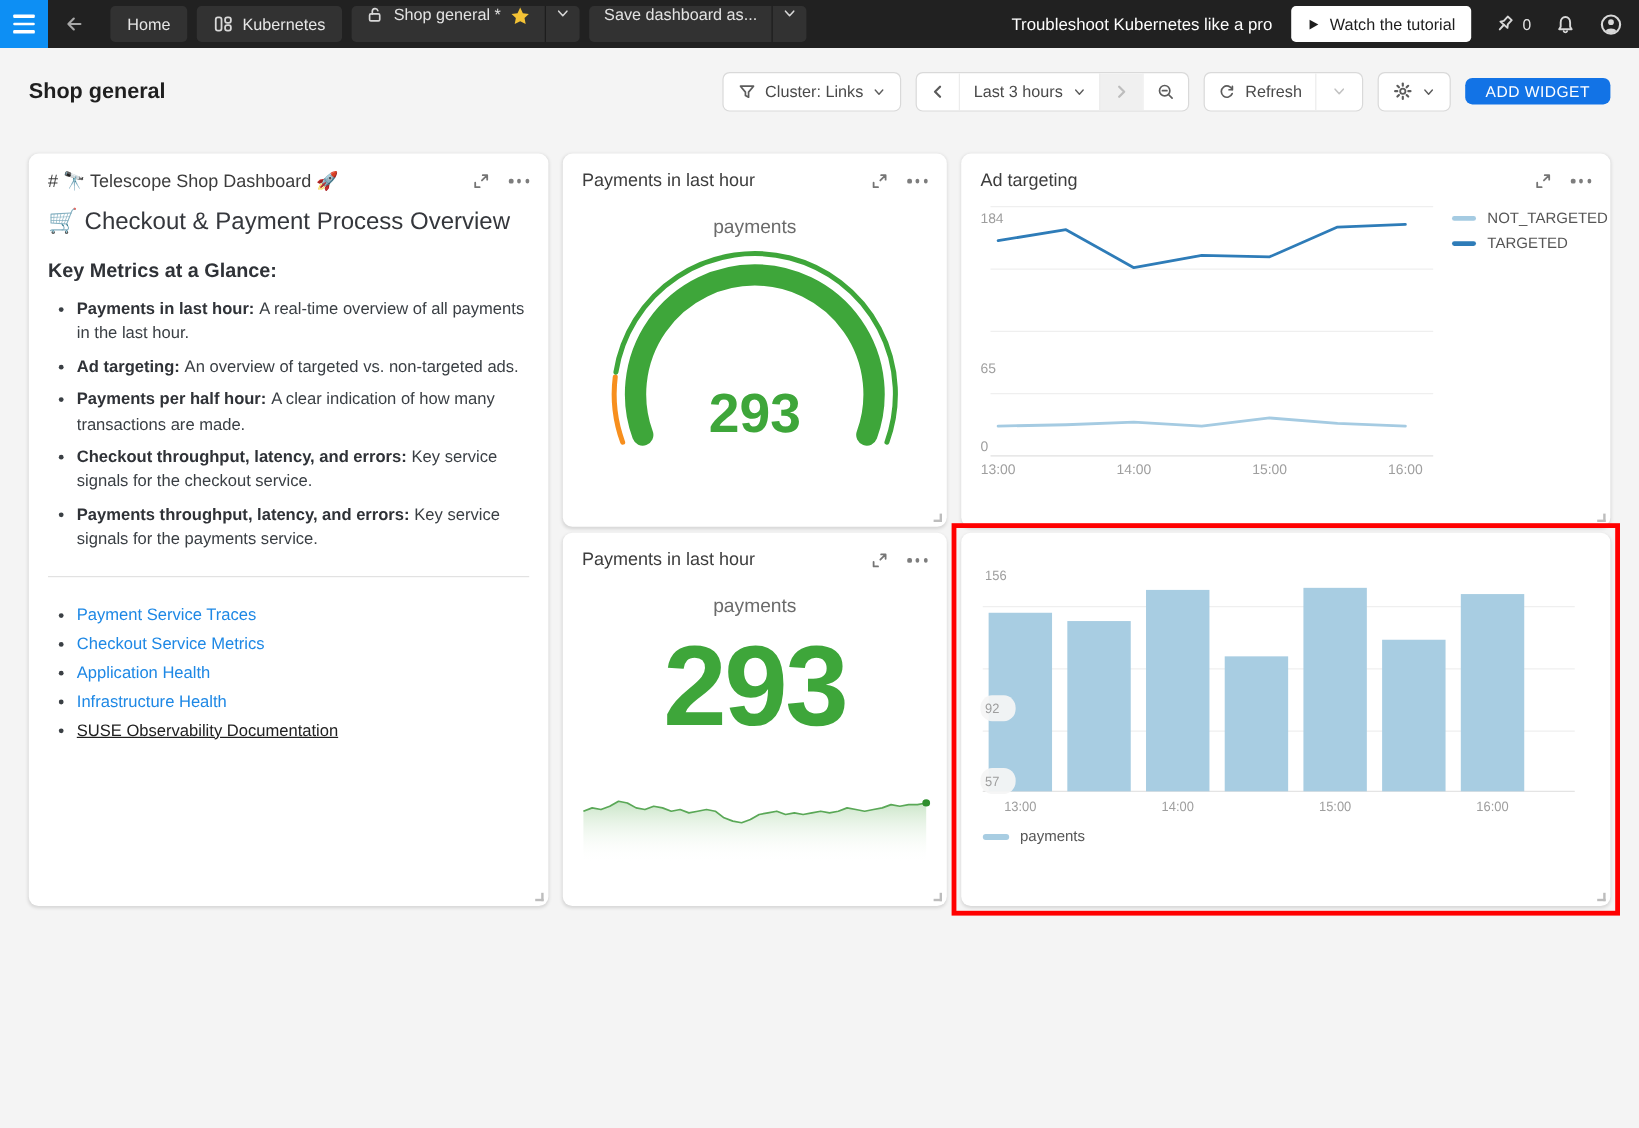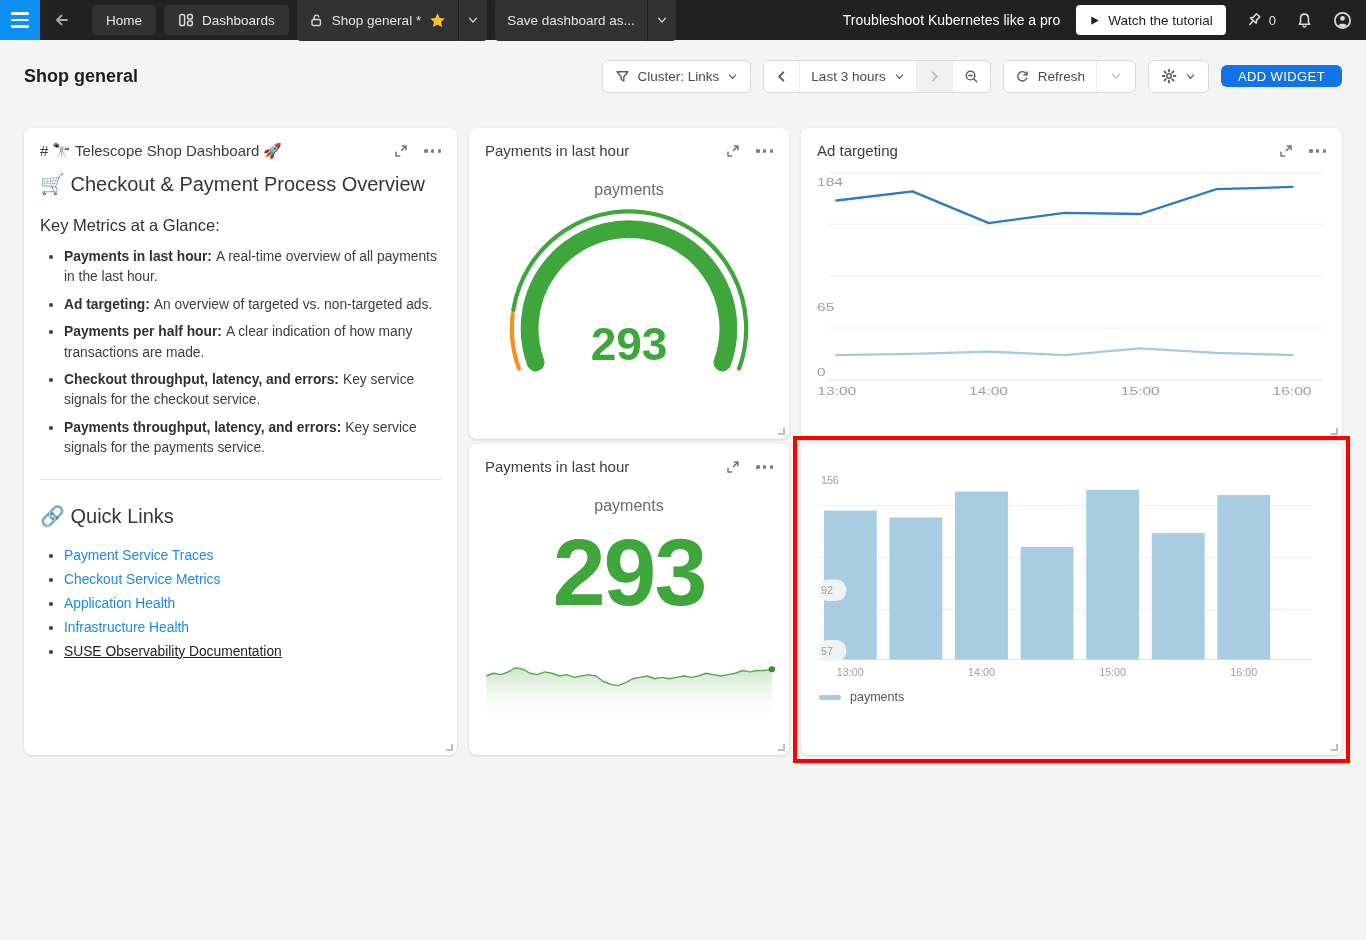--- a/index.html
+++ b/index.html
@@ -8,21 +8,21 @@
 
   
   .navbar { height:40px; background:#212121; display:flex; align-items:center; color:#e3e3e3; }
   .burger { width:40px; height:40px; background:#0d8ff4; display:flex; flex-direction:column;
     justify-content:center; align-items:center; gap:4px; cursor:pointer; }
   .burger i { width:18px; height:2.6px; background:#fff; border-radius:1px; }
   .nav-back { width:44px; display:flex; justify-content:center; align-items:center; cursor:pointer; }
   .nav-btn { height:30px; background:#323232; border-radius:4px; display:flex; align-items:center;
     gap:8px; padding:0 14px; margin-left:8px; font-size:13.5px; color:#e6e6e6; cursor:pointer; white-space:nowrap; }
   .nav-group { display:flex; margin-left:8px; }
-  .nav-group .seg { height:42px; background:#323232; display:flex; align-items:center; gap:8px;
+  .nav-group .seg { height:30px; background:#323232; display:flex; gap:8px;
     padding:0 12px; font-size:13.5px; cursor:pointer; }
   .nav-group .seg.first { border-radius:4px 0 0 4px; }
   .nav-group .seg.chev { border-radius:0 4px 4px 0; border-left:1px solid #1d1d1d; padding:0 8px; }
   .nav-right { margin-left:auto; display:flex; align-items:center; }
   .promo { font-size:14px; color:#fdfdfd; margin-right:16px; white-space:nowrap; }
   .watch-btn { height:30px; background:#ffffff; color:#1d1d1d; border-radius:4px; display:flex;
     align-items:center; gap:8px; padding:0 13px; font-size:13.5px; cursor:pointer; }
   .nav-ico { display:flex; align-items:center; gap:6px; margin-left:20px; cursor:pointer; font-size:13px; }
   .nav-ico:last-child { margin-right:14px; }
 
@@ -55,21 +55,21 @@
   .dots { display:flex; gap:3.5px; cursor:pointer; padding:3px 0; }
   .dots i { width:3.2px; height:3.2px; border-radius:50%; background:#7d7d7d; }
   .rsz { position:absolute; right:4px; bottom:4px; width:7px; height:7px;
     border-right:2px solid #bdbdbd; border-bottom:2px solid #bdbdbd; }
   .highlight { position:absolute; inset:-8px; border:4px solid #ff0000; pointer-events:none; z-index:6; }
 
   
   .md-body { margin-top:12px; color:#3a3f44; }
   .md-h2 { font-size:20px; font-weight:normal; color:#35373c; margin:12px 0 20px 0; }
   .md-p { font-size:13.8px; line-height:1.48; margin-bottom:18px; }
-  .md-h3 { font-size:16.5px; font-weight:normal; color:#2f3237; margin-bottom:12px; }
+  .md-h3 { font-size:16.5px; font-weight:bold; color:#2f3237; margin-bottom:12px; }
   .md-ul { padding-left:24px; font-size:13.8px; line-height:1.48; }
   .md-ul li { margin-bottom:7px; }
   .md-ul .b { font-weight:bold; color:#2f3237; margin-right:4px; }
   .md-hr { border:none; border-top:1px solid #e2e2e2; margin:20px 0 24px 0; }
   .links-ul { padding-left:24px; font-size:13.8px; color:#3a3f44; }
   .links-ul li { margin-bottom:9px; }
   .links-ul .lnk { color:#1e88e5; cursor:pointer; text-decoration:none; }
   .links-ul .doc { color:#212121; text-decoration:underline; cursor:pointer; }
 
   
@@ -113,21 +113,21 @@
   </div>
   <div class="nav-btn">
     <span>Home</span>
   </div>
   <div class="nav-btn">
     <svg width="16" height="16" viewBox="0 0 16 16">
       <rect class="icon-stroke-light" x="1.8" y="2.5" width="4.8" height="11" rx="1.8"></rect>
       <rect class="icon-stroke-light" x="9.6" y="2.5" width="4.8" height="4.6" rx="1.8"></rect>
       <rect class="icon-stroke-light" x="9.6" y="9" width="4.8" height="4.5" rx="1.8"></rect>
     </svg>
-    <span>Dashboards</span>
+    <span>Kubernetes</span>
   </div>
   <div class="nav-group">
     <div class="seg first">
       <svg width="15" height="15" viewBox="0 0 16 16">
         <rect class="icon-stroke-light" x="3.2" y="7" width="9" height="6.3" rx="1.2"></rect>
         <path class="icon-stroke-light" d="M5.6 7 V4.6 a2.5 2.5 0 0 1 4.9 -0.5"></path>
       </svg>
       <span>Shop general *</span>
       <svg width="17" height="17" viewBox="0 0 16 16">
         <polygon fill="#f3c235" points="8,1.2 10.1,5.6 14.8,6.2 11.4,9.5 12.3,14.2 8,11.9 3.7,14.2 4.6,9.5 1.2,6.2 5.9,5.6"></polygon>
@@ -276,21 +276,20 @@
       <div class="md-h2">🛒 Checkout &amp; Payment Process Overview</div>
       <div class="md-h3">Key Metrics at a Glance:</div>
       <ul class="md-ul">
         <li><span class="b">Payments in last hour:</span><span>A real-time overview of all payments in the last hour.</span></li>
         <li><span class="b">Ad targeting:</span><span>An overview of targeted vs. non-targeted ads.</span></li>
         <li><span class="b">Payments per half hour:</span><span>A clear indication of how many transactions are made.</span></li>
         <li><span class="b">Checkout throughput, latency, and errors:</span><span>Key service signals for the checkout service.</span></li>
         <li><span class="b">Payments throughput, latency, and errors:</span><span>Key service signals for the payments service.</span></li>
       </ul>
       <hr class="md-hr">
-      <div class="md-h2">🔗 Quick Links</div>
       <ul class="links-ul">
         <li><span class="lnk">Payment Service Traces</span></li>
         <li><span class="lnk">Checkout Service Metrics</span></li>
         <li><span class="lnk">Application Health</span></li>
         <li><span class="lnk">Infrastructure Health</span></li>
         <li><span class="doc">SUSE Observability Documentation</span></li>
       </ul>
     </div>
     <div class="rsz"></div>
   </div>
@@ -345,20 +344,30 @@
           <text font-size="11" fill="#9e9e9e" font-family="Liberation Sans, sans-serif" x="0" y="18">184</text>
           <text font-size="11" fill="#9e9e9e" font-family="Liberation Sans, sans-serif" x="0" y="136.4076086956522">65</text>
           <text font-size="11" fill="#9e9e9e" font-family="Liberation Sans, sans-serif" x="0" y="198">0</text>
           <polyline points="14,178.44565217391303 67.66666666666666,177.375 121.33333333333333,175.2336956521739 175,178.44565217391303 228.66666666666666,172.02173913043478 282.3333333333333,176.30434782608697 336,178.44565217391303" fill="none" stroke="#a5cbe2" stroke-width="2.2" stroke-linejoin="round" stroke-linecap="round"></polyline>
           <polyline points="14,31.766304347826093 67.66666666666666,23.20108695652172 121.33333333333333,53.17934782608694 175,43.54347826086956 228.66666666666666,44.61413043478262 282.3333333333333,21.059782608695656 336,18.918478260869563" fill="none" stroke="#2e7cb8" stroke-width="2.2" stroke-linejoin="round" stroke-linecap="round"></polyline>
           <text font-size="11" fill="#9e9e9e" font-family="Liberation Sans, sans-serif" x="14" y="216" text-anchor="middle">13:00</text>
           <text font-size="11" fill="#9e9e9e" font-family="Liberation Sans, sans-serif" x="121.33333333333333" y="216" text-anchor="middle">14:00</text>
           <text font-size="11" fill="#9e9e9e" font-family="Liberation Sans, sans-serif" x="228.66666666666666" y="216" text-anchor="middle">15:00</text>
           <text font-size="11" fill="#9e9e9e" font-family="Liberation Sans, sans-serif" x="336" y="216" text-anchor="middle">16:00</text>
         </svg>
+      <div class="legend-col">
+        <div class="legend-item">
+          <span class="swatch" style="background: rgb(165, 203, 226);"></span>
+          <span>NOT_TARGETED</span>
+        </div>
+        <div class="legend-item">
+          <span class="swatch" style="background: rgb(46, 124, 184);"></span>
+          <span>TARGETED</span>
+        </div>
+      </div>
     </div>
     <div class="rsz"></div>
   </div>
 
   <div class="widget">
     <div class="w-head">
       <div class="w-title">Payments in last hour</div>
       <div class="w-icons">
         <svg width="14" height="14" viewBox="0 0 14 14">
           <path class="icon-stroke" d="M8.3 2 H12 V5.7 M12 2 L7.6 6.4 M5.7 12 H2 V8.3"></path>

